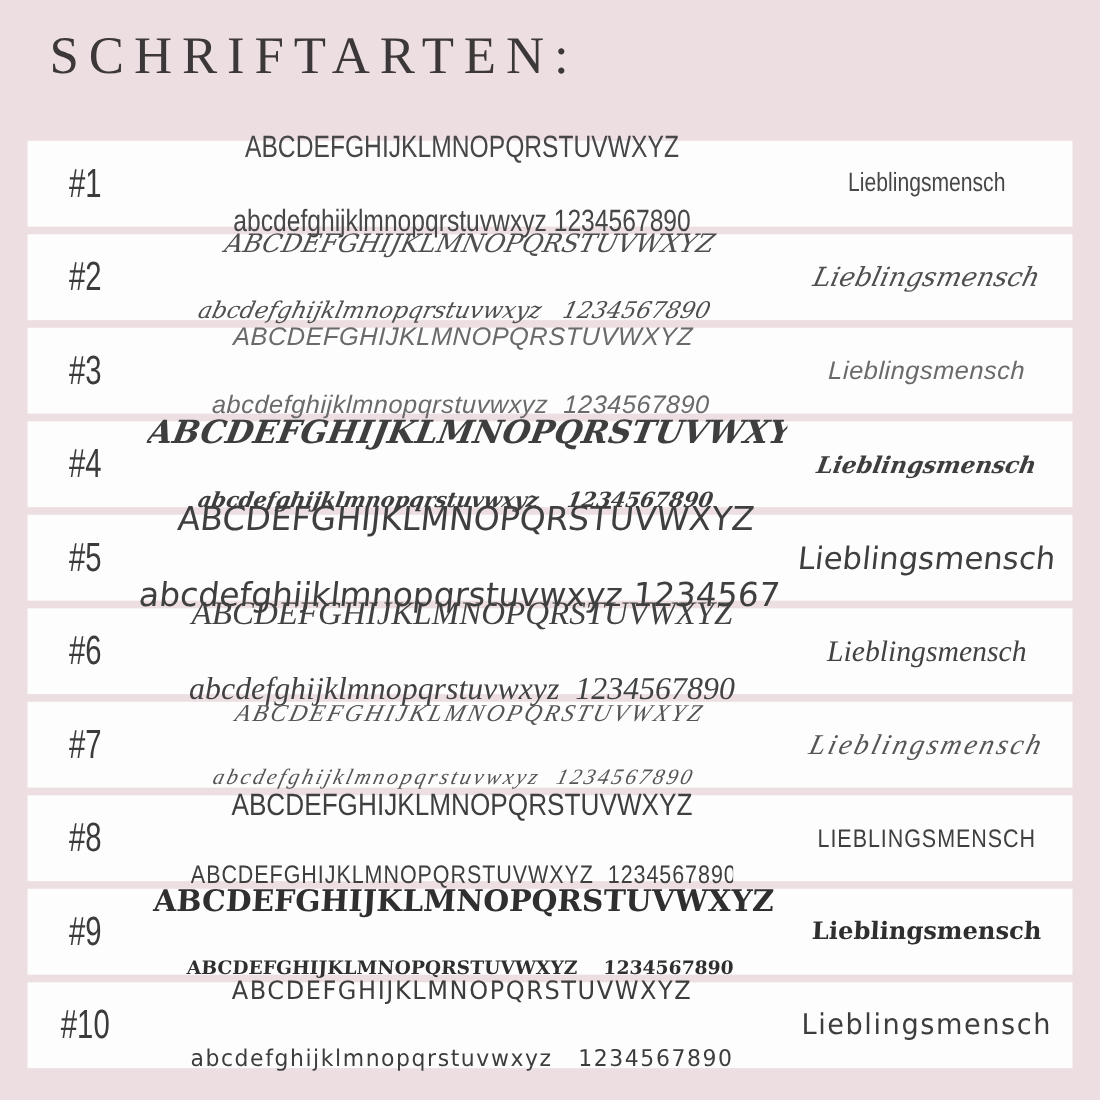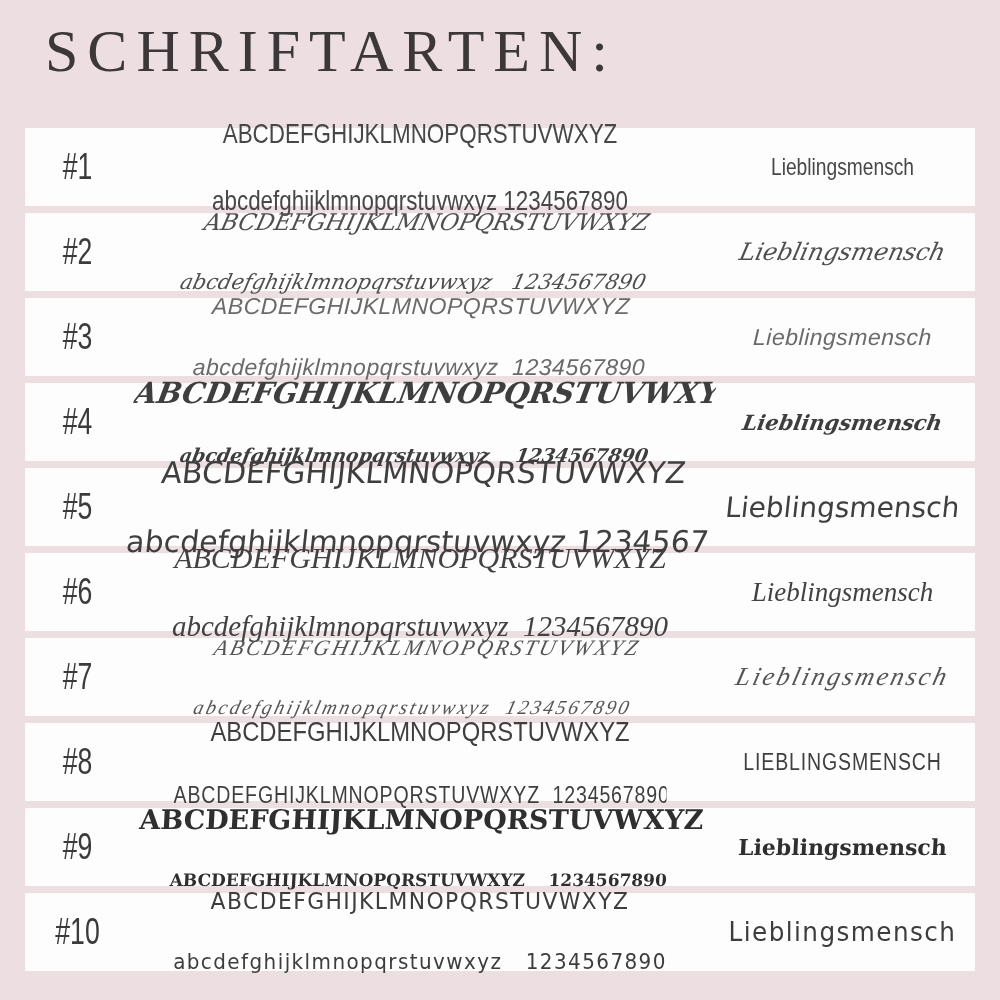--- a/index.html
+++ b/index.html
@@ -5,21 +5,21 @@
   html, body { margin: 0; padding: 0; }
   body {
     width: 1000px; height: 1000px;
     background: #EDDFE1;
     overflow: hidden;
     font-family: "Liberation Sans", sans-serif;
   }
   .title {
     margin: 22px 0 0 45px;
     font-family: "Liberation Serif", serif;
-    font-size: 60px;
+    font-size: 48px;
     line-height: 58px;
     letter-spacing: 9px;
     color: #3C3839;
     font-weight: 400;
   }
   .rows {
     margin: 48px 25px 0 25px;
   }
   .row {
     display: flex;

